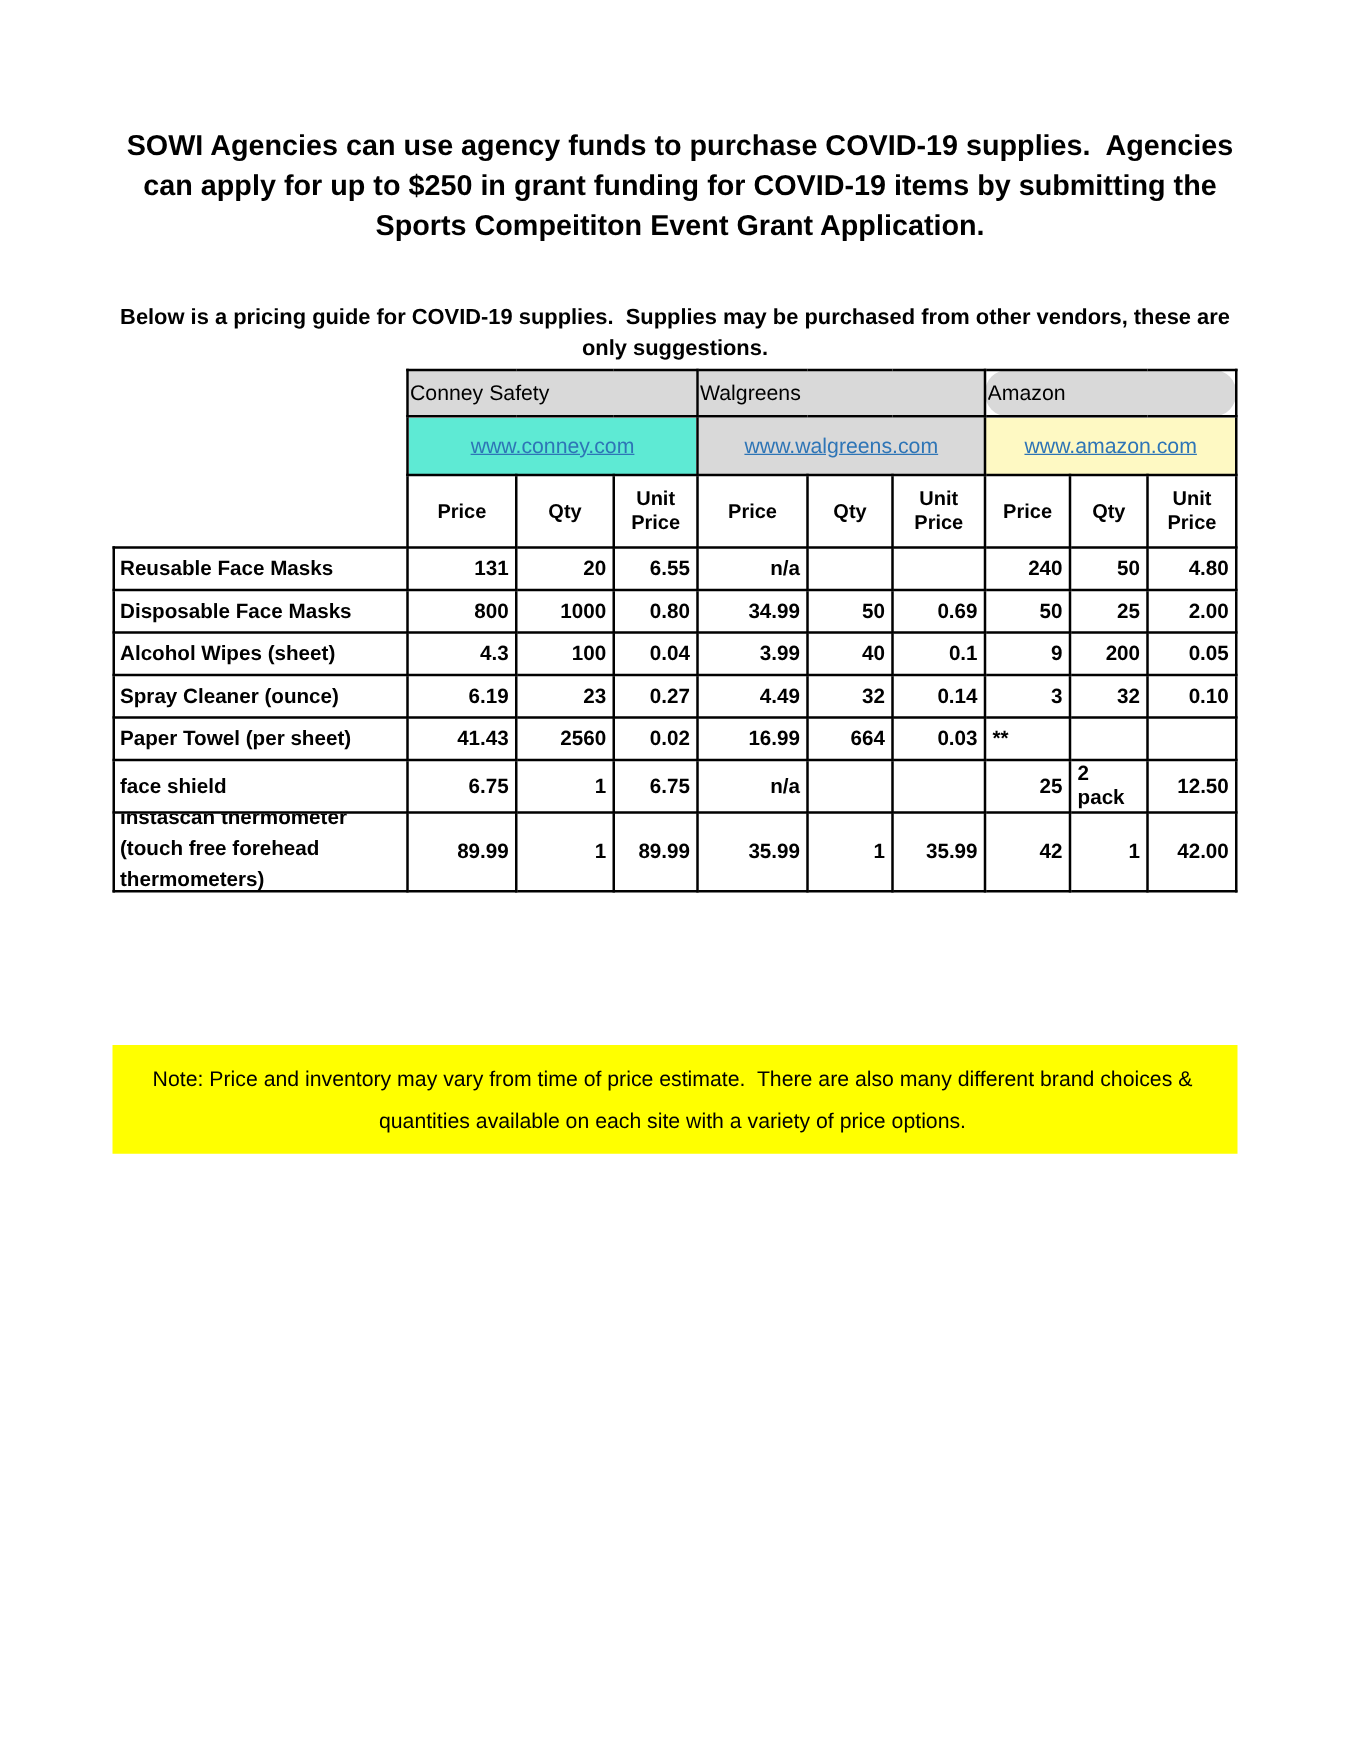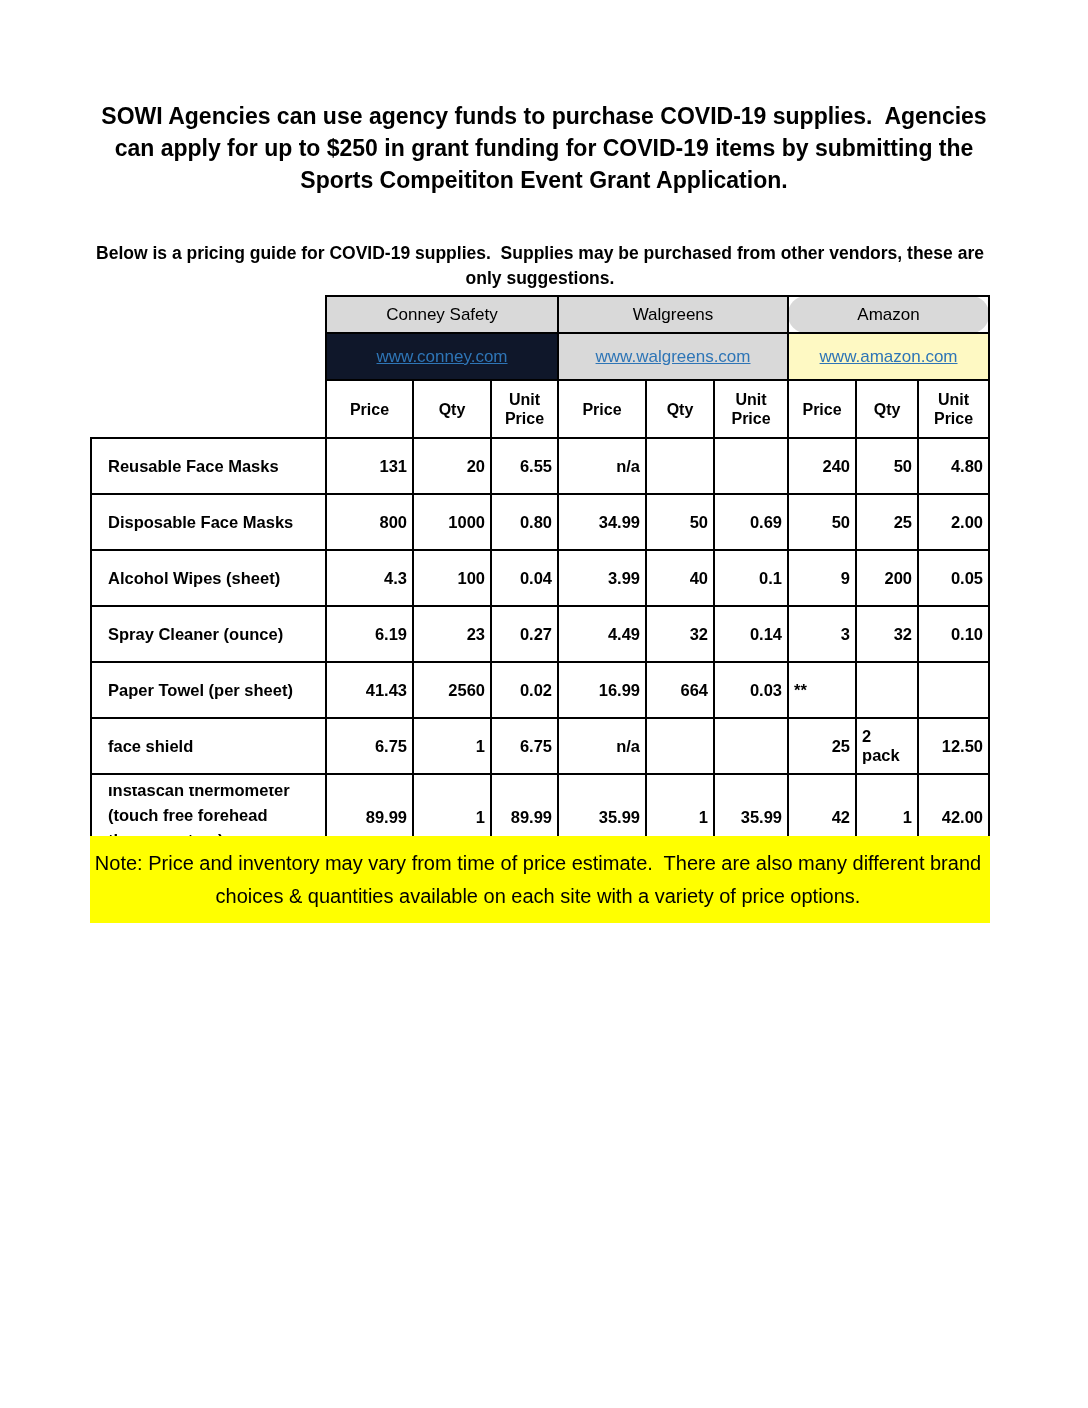--- a/index.html
+++ b/index.html
@@ -52,21 +52,21 @@
     border: 2px solid #000000;
     overflow: hidden;
   }
   
   .price-table td.blank {
     border: none;
     background: #ffffff;
   }
   .vendor-row td.vendor {
     height: 33px;
-    text-align: center;
+    text-align: left;
     vertical-align: middle;
     font-size: 17px;
     font-weight: normal;
   }
   .url-row td.url {
     height: 43px;
     text-align: center;
     vertical-align: middle;
     font-size: 17px;
   }
@@ -86,21 +86,21 @@
   }
   tr.data-row td {
     height: 30px;
     font-weight: bold;
     font-size: 16.5px;
     vertical-align: middle;
     background: #ffffff;
   }
   tr.data-row td.item {
     text-align: left;
-    padding: 12px;
+    padding: 0;
   }
   tr.data-row .clip {
     padding-left: 4px;
   }
   tr.data-row td.num {
     text-align: right;
     padding-right: 5px;
   }
   tr.data-row td.num.left {
     text-align: left;
@@ -126,21 +126,21 @@
     font-size: 17px;
   }
   .note-highlight {
     position: absolute;
     top: 836px;
     left: 90px;
     width: 900px;
     box-sizing: border-box;
     padding: 11px 4px 10px 0;
     text-align: center;
-    font-size: 20px;
+    font-size: 17px;
     line-height: 33px;
     white-space: pre-wrap;
   }
 </style>
 </head>
 <body>
 
 <div class="page">
 
   <div class="title">SOWI Agencies can use agency funds to purchase COVID-19 supplies.  Agencies can apply for up to $250 in grant funding for COVID-19 items by submitting the Sports Compeititon Event Grant Application.</div>
@@ -163,21 +163,21 @@
       </colgroup>
       <tbody>
         <tr class="vendor-row">
           <td class="blank"></td>
           <td class="vendor hdr-bg" colspan="3" style="background: rgb(217, 217, 217);">Conney Safety</td>
           <td class="vendor hdr-bg" colspan="3" style="background: rgb(217, 217, 217);">Walgreens</td>
           <td class="vendor hdr-bg" colspan="3" style="background: rgb(217, 217, 217); border-radius: 18px;">Amazon</td>
         </tr>
         <tr class="url-row">
           <td class="blank"></td>
-          <td class="url hdr-bg" colspan="3" style="background: #0f172a; text-align: center;"><a style="color: rgb(46, 117, 182);">www.conney.com</a></td>
+          <td class="url hdr-bg" colspan="3" style="background: #5eead4; text-align: center;"><a style="color: rgb(46, 117, 182);">www.conney.com</a></td>
           <td class="url hdr-bg" colspan="3" style="background: rgb(217, 217, 217);"><a style="color: rgb(46, 117, 182);">www.walgreens.com</a></td>
           <td class="url hdr-bg" colspan="3" style="background: #fef9c3;"><a style="color: rgb(46, 117, 182);">www.amazon.com</a></td>
         </tr>
         <tr class="colhdr-row">
           <td class="blank"></td>
           <td class="colhdr">Price</td>
           <td class="colhdr">Qty</td>
           <td class="colhdr">Unit Price</td>
           <td class="colhdr">Price</td>
           <td class="colhdr">Qty</td>

